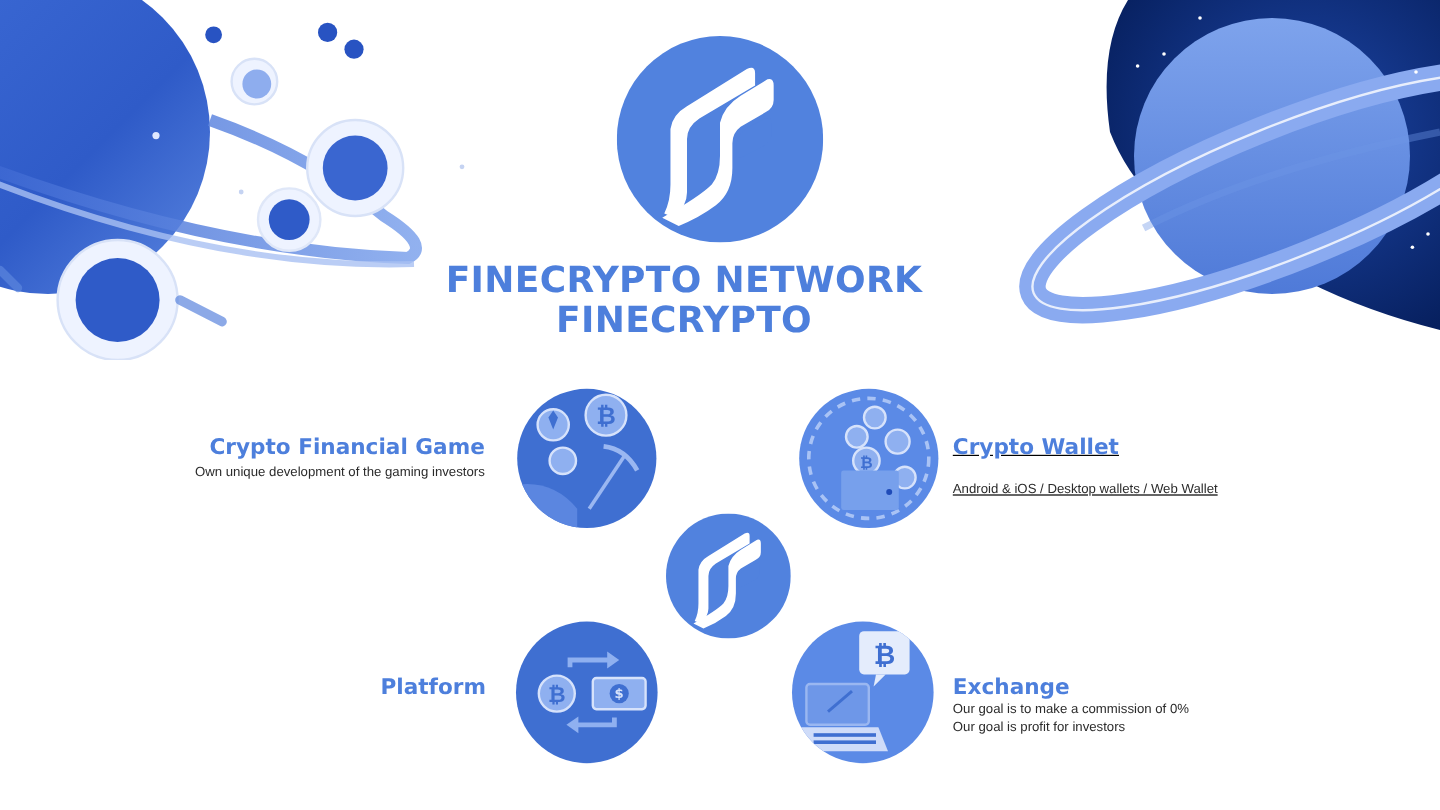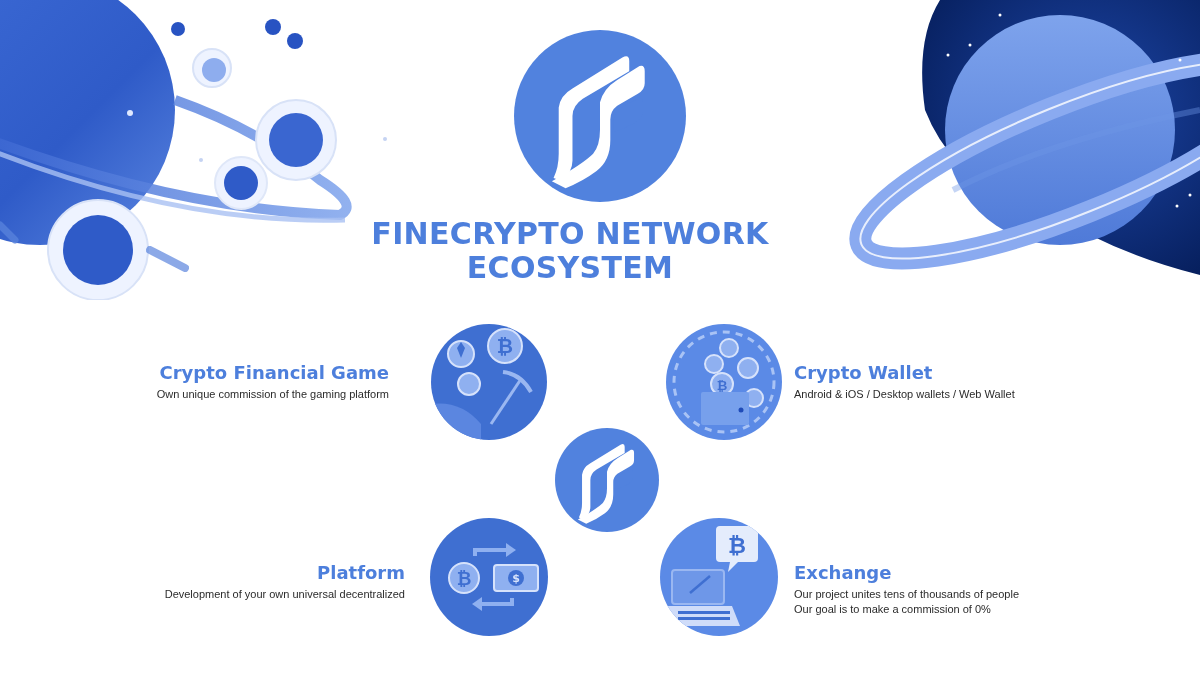--- a/index.html
+++ b/index.html
@@ -74,43 +74,43 @@
 <svg class="abs" style="left:514px;top:30px" width="172" height="172" viewBox="0 0 100 100">
   <circle cx="50" cy="50" r="50" fill="#5182de"></circle>
   <path d="M22 88 Q 40 78 46 72 Q 50 67 50 58 L 50 42 Q 52 34 60 29 L 73 21 Q 76 20 76 24 L 76 31 Q 76 35 72 37 L 60 44 Q 56 47 56 52 L 56 64 Q 56 76 48 82 Q 40 88 30 92 Z" fill="#ffffff"></path>
   <path d="M23 88 L 23 46 Q 24 38 32 33 L 60 17 Q 64 15 65 19" fill="none" stroke="#ffffff" stroke-width="0"></path>
   <path d="M23 86 Q 26 80 26 72 L 26 45 Q 27 38 34 34 L 63 16 Q 67 14 67 18 L 67 24 L 40 40 Q 34 44 34 50 L 34 76 Q 34 82 28 88 Z" fill="#ffffff"></path>
   <path d="M58 58 L 58 52 Q 59 47 64 44 L 72 40 Q 75 39 75 42 L 75 48 Q 74 52 70 54 L 62 58 Q 58 60 58 58 Z" fill="#5182de"></path>
 </svg>
 
 <div class="title">
   <div>FINECRYPTO NETWORK</div>
-  <div>ECOSYSTEM</div>
+  <div>FINECRYPTO</div>
 </div>
 
-<div class="abs right" style="left:84px;top:362px;width:305px;">
+<div class="abs right" style="left:99px;top:362px;width:305px;">
   <div class="feat-title">Crypto Financial Game</div>
-  <div class="feat-desc" style="margin-top:3px">Own unique commission of the gaming platform</div>
+  <div class="feat-desc" style="margin-top:3px">Own unique development of the gaming investors</div>
 </div>
 <div class="circle" style="left:431px;top:324px;width:116px;height:116px;background:#3f6fd1;">
   <svg width="116" height="116" viewBox="0 0 116 116">
     <circle cx="30" cy="30" r="13" fill="#8fb0f0" stroke="#d6e2fb" stroke-width="2"></circle>
     <path d="M26 24 L30 18 L34 24 L30 34 Z" fill="#3f6fd1"></path>
     <circle cx="74" cy="22" r="17" fill="#8fb0f0" stroke="#d6e2fb" stroke-width="2"></circle>
     <text x="74" y="29" text-anchor="middle" fill="#3f6fd1" font-size="20" font-weight="bold" font-family="DejaVu Sans, sans-serif">₿</text>
     <circle cx="38" cy="60" r="11" fill="#8fb0f0" stroke="#d6e2fb" stroke-width="2"></circle>
     <path d="M60 100 L90 55" stroke="#9ab7f1" stroke-width="3"></path>
     <path d="M72 48 Q 90 50 100 68" stroke="#9ab7f1" stroke-width="4" fill="none"></path>
     <path d="M0 80 Q 30 76 50 100 L 50 116 L 0 116 Z" fill="#5b86e0"></path>
   </svg>
 </div>
 
-<div class="abs" style="left:794px;top:362px;width:320px;">
+<div class="abs" style="left:794px;top:362px;width:320px;text-decoration:underline;">
   <div class="feat-title">Crypto Wallet</div>
-  <div class="feat-desc" style="margin-top:3px">Android &amp; iOS / Desktop wallets / Web Wallet</div>
+  <div class="feat-desc" style="margin-top:17px">Android &amp; iOS / Desktop wallets / Web Wallet</div>
 </div>
 <div class="circle" style="left:666px;top:324px;width:116px;height:116px;background:#5b8ae6;">
   <svg width="116" height="116" viewBox="0 0 116 116">
     <circle cx="58" cy="58" r="50" fill="none" stroke="#a9c3f5" stroke-width="3" stroke-dasharray="7 6"></circle>
     <circle cx="48" cy="40" r="9" fill="#8fb0f0" stroke="#d6e2fb" stroke-width="2"></circle>
     <circle cx="63" cy="24" r="9" fill="#8fb0f0" stroke="#d6e2fb" stroke-width="2"></circle>
     <circle cx="82" cy="44" r="10" fill="#8fb0f0" stroke="#d6e2fb" stroke-width="2"></circle>
     <circle cx="56" cy="60" r="11" fill="#8fb0f0" stroke="#d6e2fb" stroke-width="2"></circle>
     <text x="56" y="66" text-anchor="middle" fill="#3f6fd1" font-size="13" font-weight="bold" font-family="DejaVu Sans, sans-serif">₿</text>
     <circle cx="88" cy="74" r="9" fill="#8fb0f0" stroke="#d6e2fb" stroke-width="2"></circle>
@@ -121,40 +121,39 @@
 
 <svg class="abs" style="left:555px;top:428px" width="104" height="104" viewBox="0 0 100 100">
   <circle cx="50" cy="50" r="50" fill="#5182de"></circle>
   <path d="M23 86 Q 26 80 26 72 L 26 45 Q 27 38 34 34 L 63 16 Q 67 14 67 18 L 67 24 L 40 40 Q 34 44 34 50 L 34 76 Q 34 82 28 88 Z" fill="#ffffff"></path>
   <path d="M22 88 Q 40 78 46 72 Q 50 67 50 58 L 50 42 Q 52 34 60 29 L 73 21 Q 76 20 76 24 L 76 31 Q 76 35 72 37 L 60 44 Q 56 47 56 52 L 56 64 Q 56 76 48 82 Q 40 88 30 92 Z" fill="#ffffff"></path>
   <path d="M58 58 L 58 52 Q 59 47 64 44 L 72 40 Q 75 39 75 42 L 75 48 Q 74 52 70 54 L 62 58 Q 58 60 58 58 Z" fill="#5182de"></path>
 </svg>
 
 <div class="abs right" style="left:100px;top:562px;width:305px;">
   <div class="feat-title">Platform</div>
-  <div class="feat-desc" style="margin-top:3px">Development of your own universal decentralized</div>
 </div>
 <div class="circle" style="left:430px;top:518px;width:118px;height:118px;background:#3f6fd1;">
   <svg width="118" height="118" viewBox="0 0 118 118">
     <path d="M45 38 L45 32 L78 32" fill="none" stroke="#8fb0f0" stroke-width="4"></path>
     <path d="M76 25 L86 32 L76 39 Z" fill="#8fb0f0"></path>
     <path d="M82 80 L82 86 L50 86" fill="none" stroke="#8fb0f0" stroke-width="4"></path>
     <path d="M52 79 L42 86 L52 93 Z" fill="#8fb0f0"></path>
     <circle cx="34" cy="60" r="15" fill="#8fb0f0" stroke="#d6e2fb" stroke-width="2"></circle>
     <text x="34" y="67" text-anchor="middle" fill="#3f6fd1" font-size="18" font-weight="bold" font-family="DejaVu Sans, sans-serif">₿</text>
     <rect x="64" y="47" width="44" height="26" rx="3" fill="#8fb0f0" stroke="#d6e2fb" stroke-width="2"></rect>
     <circle cx="86" cy="60" r="8" fill="#3f6fd1"></circle>
     <text x="86" y="64" text-anchor="middle" fill="#d6e2fb" font-size="11" font-weight="bold" font-family="DejaVu Sans, sans-serif">$</text>
   </svg>
 </div>
 
 <div class="abs" style="left:794px;top:562px;width:320px;">
   <div class="feat-title">Exchange</div>
-  <div class="feat-desc" style="margin-top:3px">Our project unites tens of thousands of people</div>
   <div class="feat-desc">Our goal is to make a commission of 0%</div>
+  <div class="feat-desc">Our goal is profit for investors</div>
 </div>
 <div class="circle" style="left:660px;top:518px;width:118px;height:118px;background:#5b8ae6;">
   <svg width="118" height="118" viewBox="0 0 118 118">
     <rect x="56" y="8" width="42" height="36" rx="4" fill="#e4ecfc"></rect>
     <path d="M70 44 L68 54 L78 44 Z" fill="#e4ecfc"></path>
     <text x="77" y="35" text-anchor="middle" fill="#3f6fd1" font-size="22" font-weight="bold" font-family="DejaVu Sans, sans-serif">₿</text>
     <rect x="12" y="52" width="52" height="34" rx="3" fill="#6e97e8" stroke="#9ab7f1" stroke-width="2"></rect>
     <path d="M30 75 L50 58" stroke="#3f6fd1" stroke-width="2.5"></path>
     <path d="M6 88 L72 88 L80 108 L10 108 Z" fill="#cfdcf9"></path>
     <rect x="18" y="93" width="52" height="3" fill="#3f6fd1"></rect>

